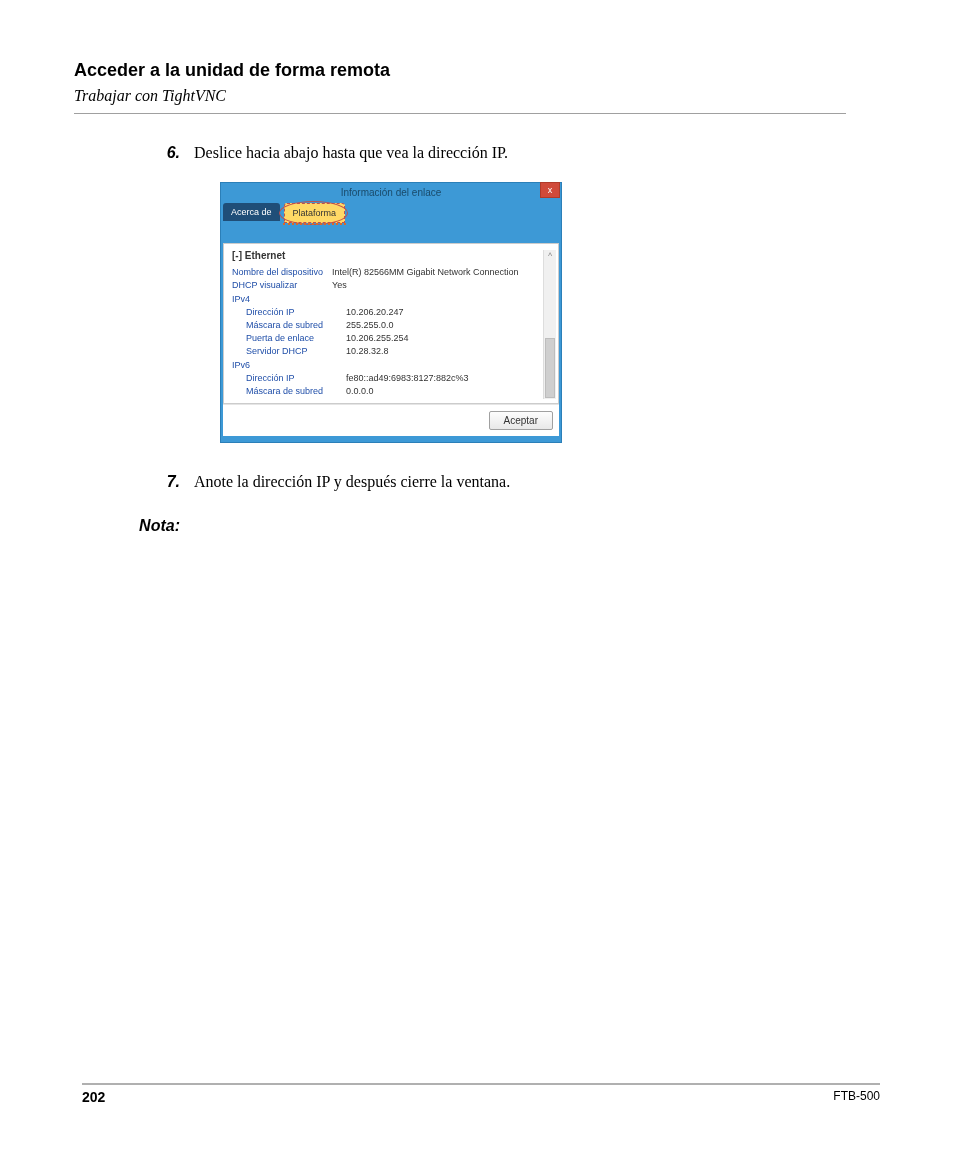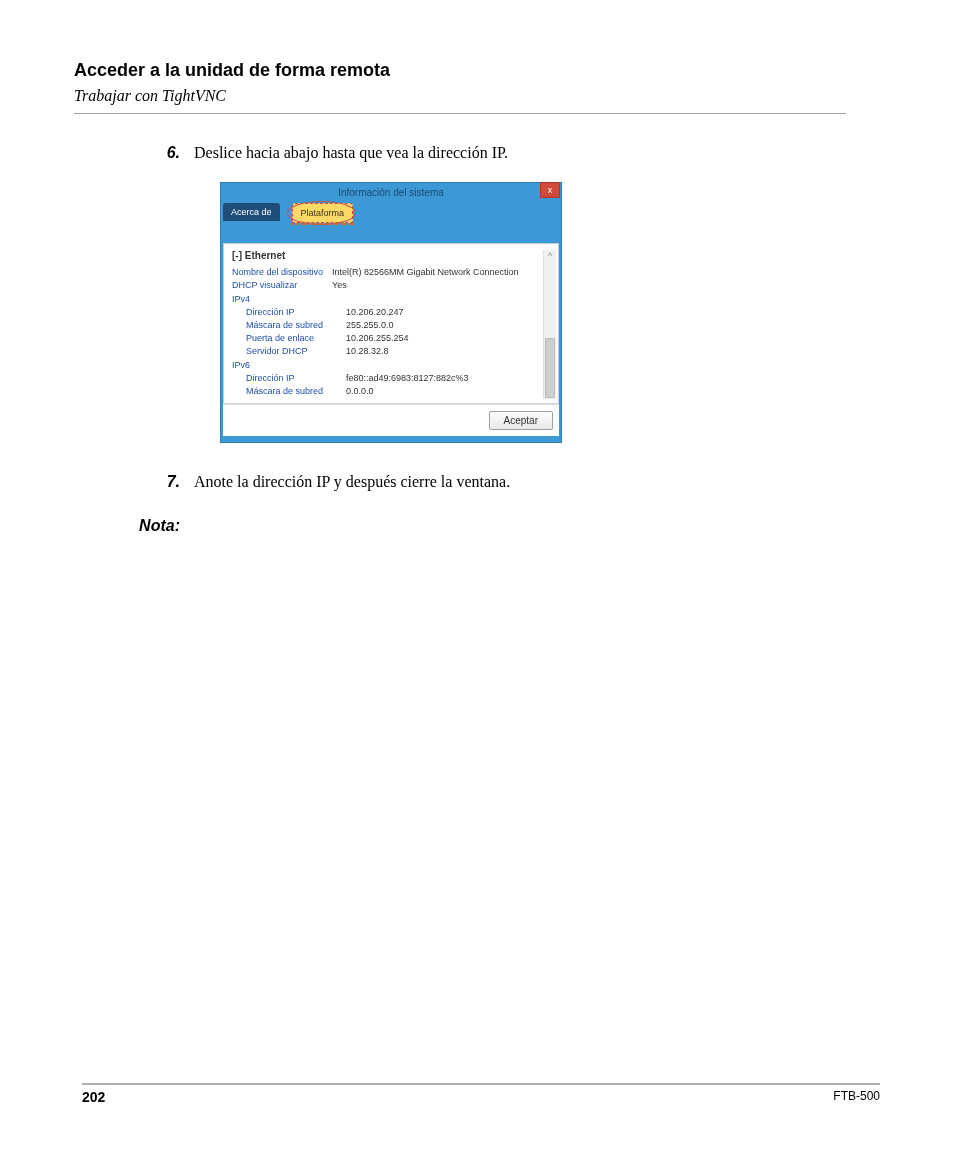--- a/index.html
+++ b/index.html
@@ -106,21 +106,21 @@
     line-height: 14px;
     text-align: center;
     border: 1px solid #b03a2a;
   }
   .win-body {
     background: #3d99d6;
     padding: 2px 2px 6px 2px;
   }
   .tabs-row {
     display: flex;
-    gap: 12px;
+    gap: 4px;
     margin-bottom: 0;
   }
   .tab {
     font-size: 9px;
     padding: 3px 8px;
     height: 12px;
     line-height: 12px;
     border-top-left-radius: 3px;
     border-top-right-radius: 3px;
   }
@@ -241,21 +241,21 @@
   <div class="subheading">Trabajar con TightVNC</div>
 
   <div class="step-row">
     <div class="step-num">6.</div>
     <div class="step-text">Deslice hacia abajo hasta que vea la dirección IP.</div>
   </div>
 
   <div class="screenshot-wrap">
     <div class="win">
       <div class="win-titlebar">
-        <span class="win-title">Información del sistema</span>
+        <span class="win-title">Información del enlace</span>
         <span class="win-close">x</span>
       </div>
       <div class="win-body">
         <div class="tabs-row">
           <div class="tab inactive">Acerca de</div>
           <div class="tab active">
             <span>Plataforma</span>
             <span class="callout-oval"></span>
             <span class="tab-underline"></span>
           </div>

